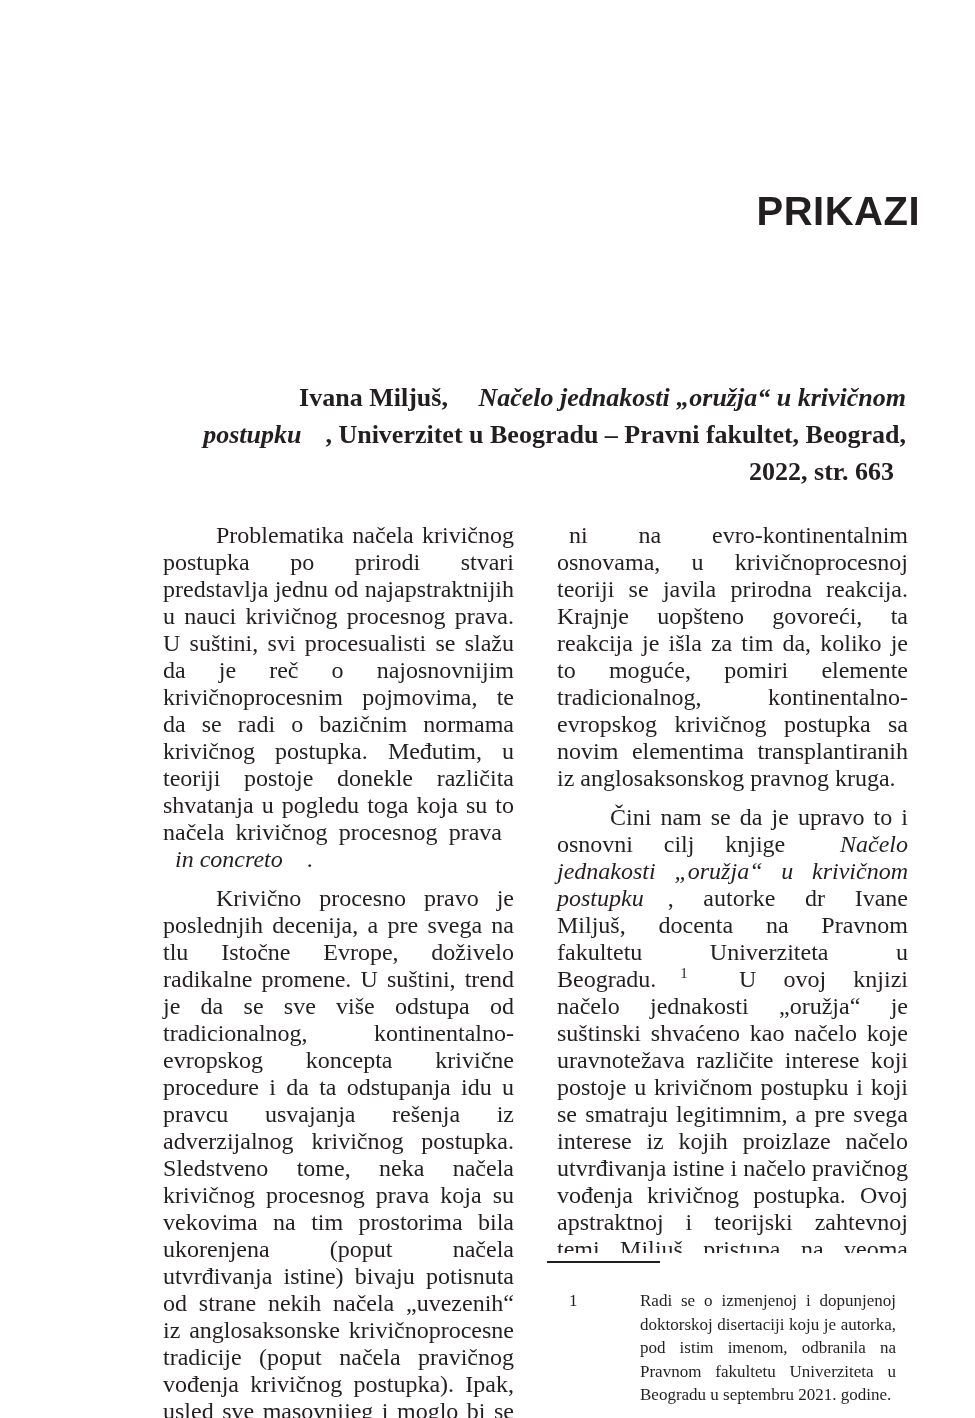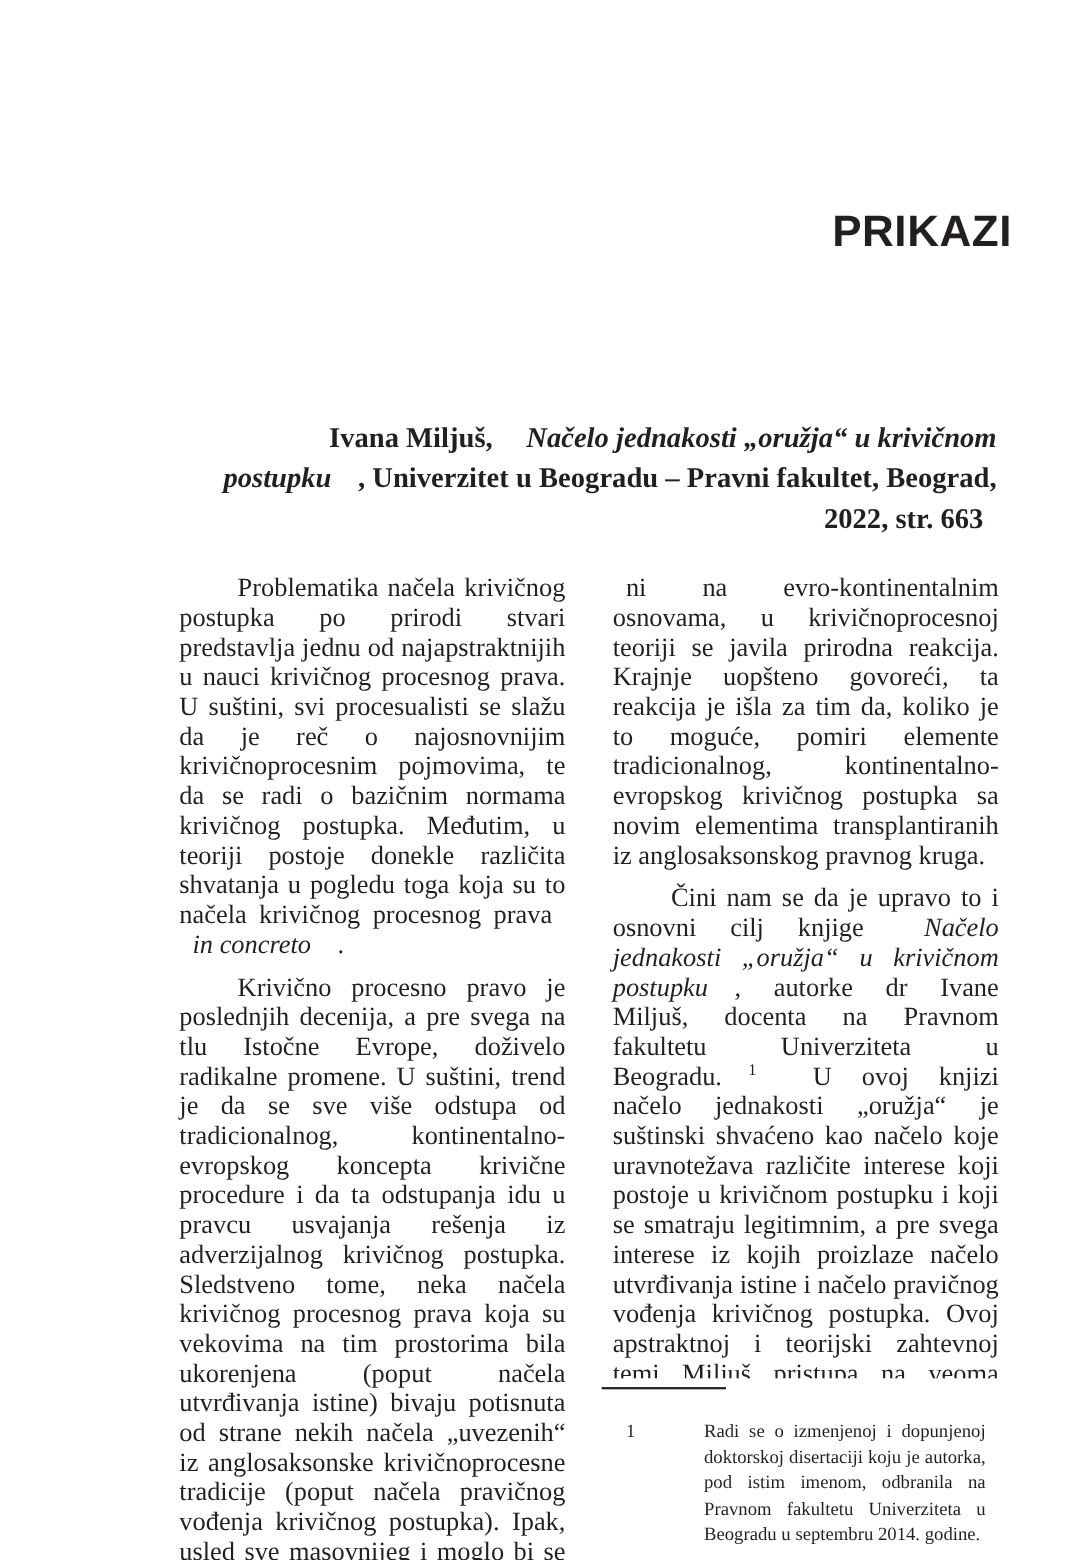--- a/index.html
+++ b/index.html
@@ -61,17 +61,17 @@
 
   <div class="col col-right">
       <p class="para"><span>ni na evro-kontinentalnim osnovama, u krivičnoprocesnoj teoriji se javila prirodna reakcija. Krajnje uopšteno govoreći, ta reakcija je išla za tim da, koliko je to moguće, pomiri elemente tradicionalnog, kontinentalno-evropskog krivičnog postupka sa novim elementima transplantiranih iz anglosaksonskog pravnog kruga.</span></p>
       <p class="para indent"><span>Čini nam se da je upravo to i osnovni cilj knjige </span><span class="italic">Načelo jednakosti „oružja“ u krivičnom postupku</span><span>, autorke dr Ivane Miljuš, docenta na Pravnom fakultetu Univerziteta u Beogradu.</span><sup>1</sup><span> U ovoj knjizi načelo jednakosti „oružja“ je suštinski shvaćeno kao načelo koje uravnotežava različite interese koji postoje u krivičnom postupku i koji se smatraju legitimnim, a pre svega interese iz kojih proizlaze načelo utvrđivanja istine i načelo pravičnog vođenja krivičnog postupka. Ovoj apstraktnoj i teorijski zahtevnoj temi Miljuš pristupa na veoma sistematičan način, pa je tako tekst monografije najpre podeljen na dve velike celine: opšti deo, koji se bavi osnovnim teorijskim, istorijskim i uporednopravnim</span></p>
     </div>
 
   <div class="footnote-area">
     <div class="fn-rule"></div>
     <div class="footnote">
       <span class="fn-marker">1</span>
-      <span class="fn-text">Radi se o izmenjenoj i dopunjenoj doktorskoj disertaciji koju je autorka, pod istim imenom, odbranila na Pravnom fakultetu Univerziteta u Beogradu u septembru 2014. godine.</span>
+      <span class="fn-text">Radi se o izmenjenoj i dopunjenoj doktorskoj disertaciji koju je autorka, pod istim imenom, odbranila na Pravnom fakultetu Univerziteta u Beogradu u septembru 2021. godine.</span>
     </div>
   </div>
 
 </div>
 
 </body></html>

